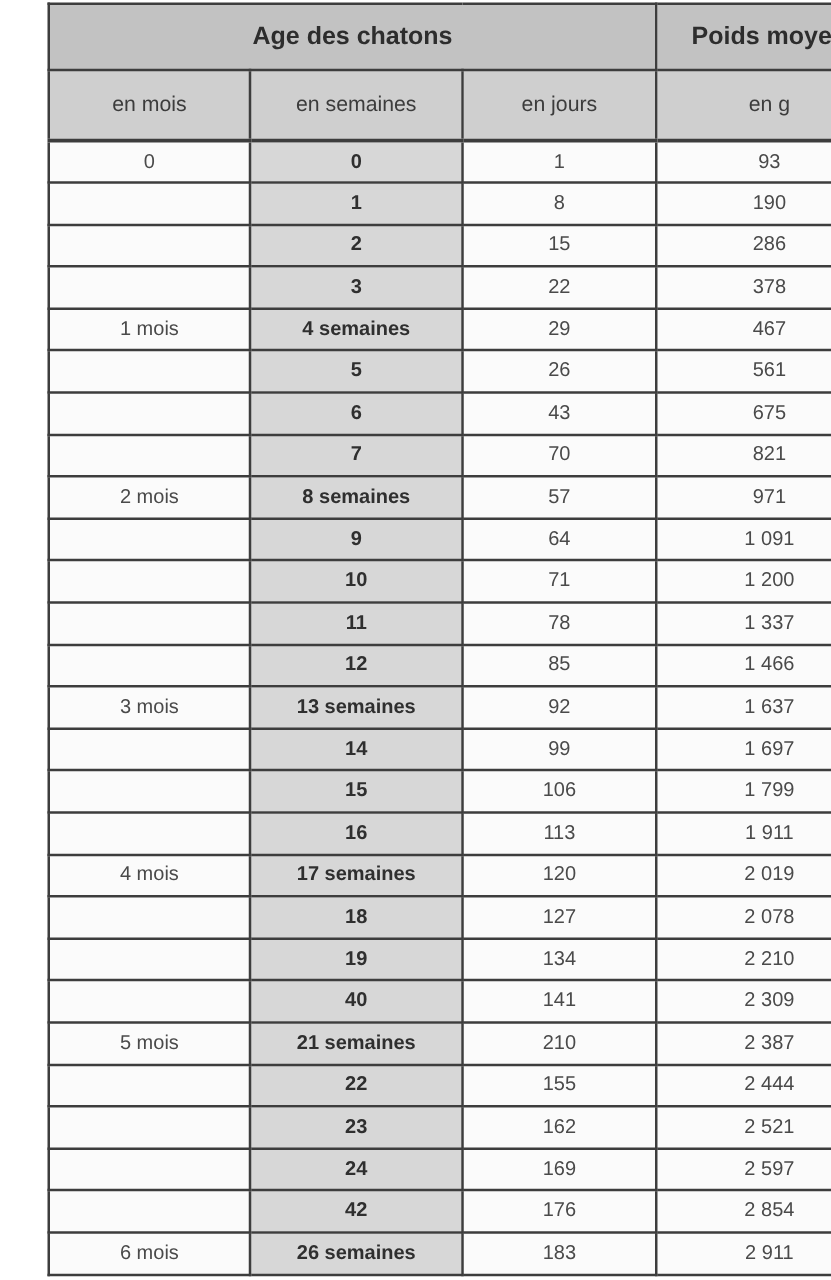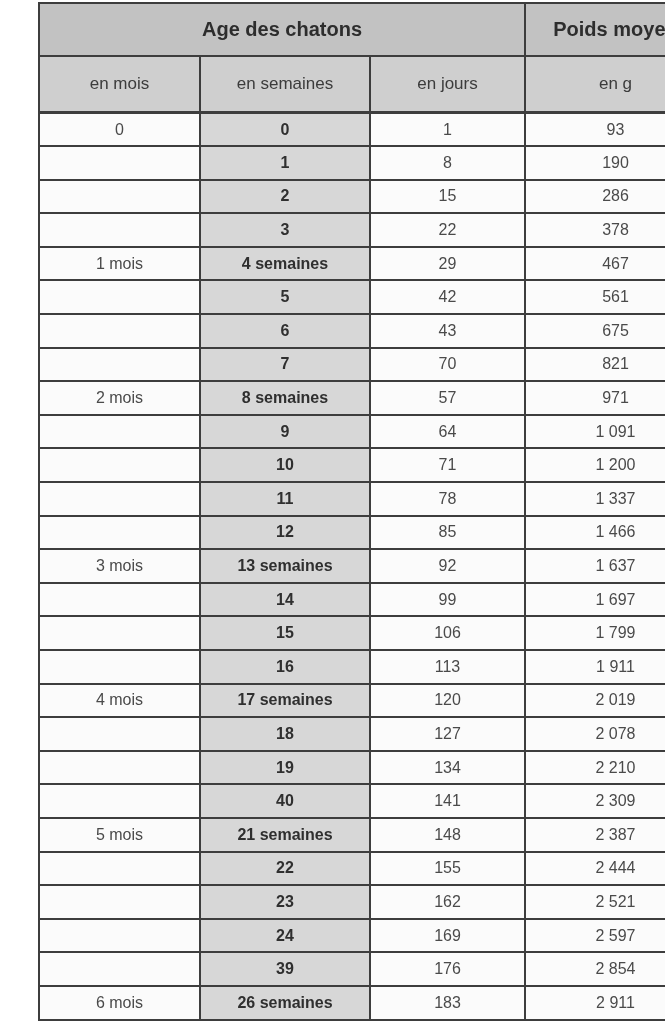--- a/index.html
+++ b/index.html
@@ -115,21 +115,21 @@
         </tr>
         <tr>
           <td class="td-mois">1 mois</td>
           <td class="td-sem">4 semaines</td>
           <td class="td-jours">29</td>
           <td class="td-poids">467</td>
         </tr>
         <tr>
           <td class="td-mois"></td>
           <td class="td-sem">5</td>
-          <td class="td-jours">42</td>
+          <td class="td-jours">26</td>
           <td class="td-poids">561</td>
         </tr>
         <tr>
           <td class="td-mois"></td>
           <td class="td-sem">6</td>
           <td class="td-jours">43</td>
           <td class="td-poids">675</td>
         </tr>
         <tr>
           <td class="td-mois"></td>
@@ -211,21 +211,21 @@
         </tr>
         <tr>
           <td class="td-mois"></td>
           <td class="td-sem">40</td>
           <td class="td-jours">141</td>
           <td class="td-poids">2 309</td>
         </tr>
         <tr>
           <td class="td-mois">5 mois</td>
           <td class="td-sem">21 semaines</td>
-          <td class="td-jours">148</td>
+          <td class="td-jours">210</td>
           <td class="td-poids">2 387</td>
         </tr>
         <tr>
           <td class="td-mois"></td>
           <td class="td-sem">22</td>
           <td class="td-jours">155</td>
           <td class="td-poids">2 444</td>
         </tr>
         <tr>
           <td class="td-mois"></td>
@@ -234,21 +234,21 @@
           <td class="td-poids">2 521</td>
         </tr>
         <tr>
           <td class="td-mois"></td>
           <td class="td-sem">24</td>
           <td class="td-jours">169</td>
           <td class="td-poids">2 597</td>
         </tr>
         <tr>
           <td class="td-mois"></td>
-          <td class="td-sem">39</td>
+          <td class="td-sem">42</td>
           <td class="td-jours">176</td>
           <td class="td-poids">2 854</td>
         </tr>
         <tr>
           <td class="td-mois">6 mois</td>
           <td class="td-sem">26 semaines</td>
           <td class="td-jours">183</td>
           <td class="td-poids">2 911</td>
         </tr>
       </tbody>

